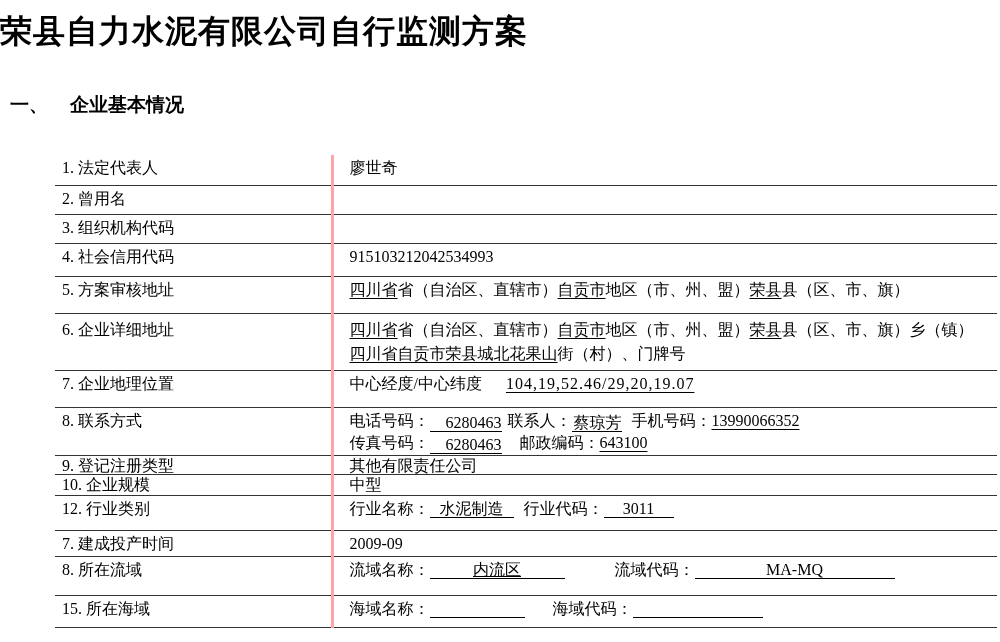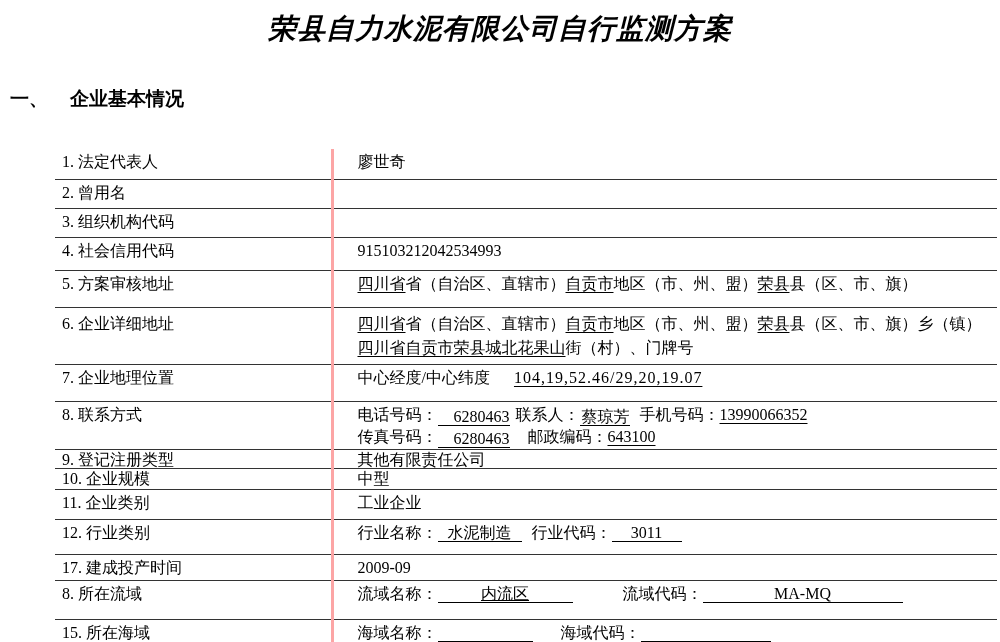--- a/index.html
+++ b/index.html
@@ -2,41 +2,41 @@
 <html><head>
 <meta charset="utf-8">
 <style>
   html,body{margin:0;padding:0;background:#fff;}
   body{
     width:1000px;height:642px;overflow:hidden;
     font-family:"Liberation Serif","DejaVu Serif",serif;
     color:#000;
   }
   .doc-title{
-    padding-top:10px;text-align:center;
-    font-size:28px;font-weight:bold;letter-spacing:1px;font-style:italic;
+    padding-top:10px;text-align:left;
+    font-size:32px;font-weight:bold;letter-spacing:1px;
   }
   .section-heading{
     margin:38px 0 0 10px;font-size:19px;font-weight:bold;
   }
   .section-heading .sec-no{margin-right:22px;}
   table.basic-info{
     margin:37px 0 0 55px;
     border-collapse:collapse;table-layout:fixed;
     width:942px;font-size:16px;
   }
   td{
     vertical-align:top;
     border-bottom:1px solid #333;
     padding:4px 6px 0 7px;
     line-height:18px;
     overflow:hidden;white-space:nowrap;
   }
   td.lbl{border-right:3px solid #fca5a5;}
-  td.val{padding-left:24px;margin-top:23px;}
+  td.val{padding-left:16px;margin-top:23px;}
   tr.short td{padding-top:1px;line-height:17px;}
   tr.twoline td{line-height:24px;}
   tr.contact td{line-height:22px;padding-top:2px;}
   .u{text-decoration:underline;text-underline-offset:3px;}
   .ub{
     display:inline-block;border-bottom:1px solid #000;
     height:17px;line-height:17px;vertical-align:bottom;
     text-align:center;overflow:hidden;
   }
   .ub.left{text-align:right;}
@@ -111,32 +111,28 @@
   <tr class="short" style="height:19px">
     <td class="lbl">9. 登记注册类型</td>
     <td class="val">其他有限责任公司</td>
   </tr>
 
   <tr class="short" style="height:21px">
     <td class="lbl">10. 企业规模</td>
     <td class="val">中型</td>
   </tr>
 
-  <tr style="height:30px">
-    <td class="lbl">11. 企业类别</td>
-    <td class="val">工业企业</td>
-  </tr>
 
   <tr style="height:35px">
     <td class="lbl">12. 行业类别</td>
     <td class="val"><span>行业名称：</span><span class="ub w84">水泥制造</span><span class="g10">行业代码：</span><span class="ub w70">3011</span></td>
   </tr>
 
   <tr style="height:26px">
-    <td class="lbl">17. 建成投产时间</td>
+    <td class="lbl">7. 建成投产时间</td>
     <td class="val">2009-09</td>
   </tr>
 
   <tr style="height:39px">
     <td class="lbl">8. 所在流域</td>
     <td class="val"><span>流域名称：</span><span class="ub w135">内流区</span><span class="g50">流域代码：</span><span class="ub w200">MA-MQ</span></td>
   </tr>
 
   <tr style="height:32px">
     <td class="lbl">15. 所在海域</td>

